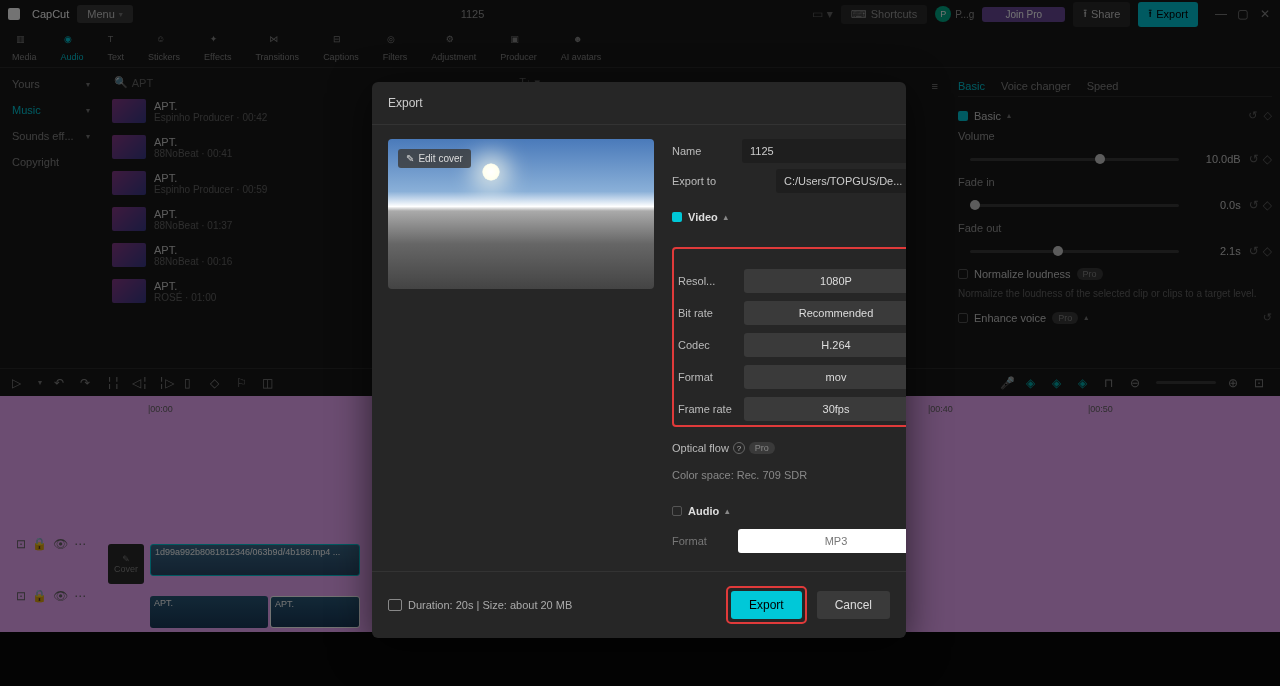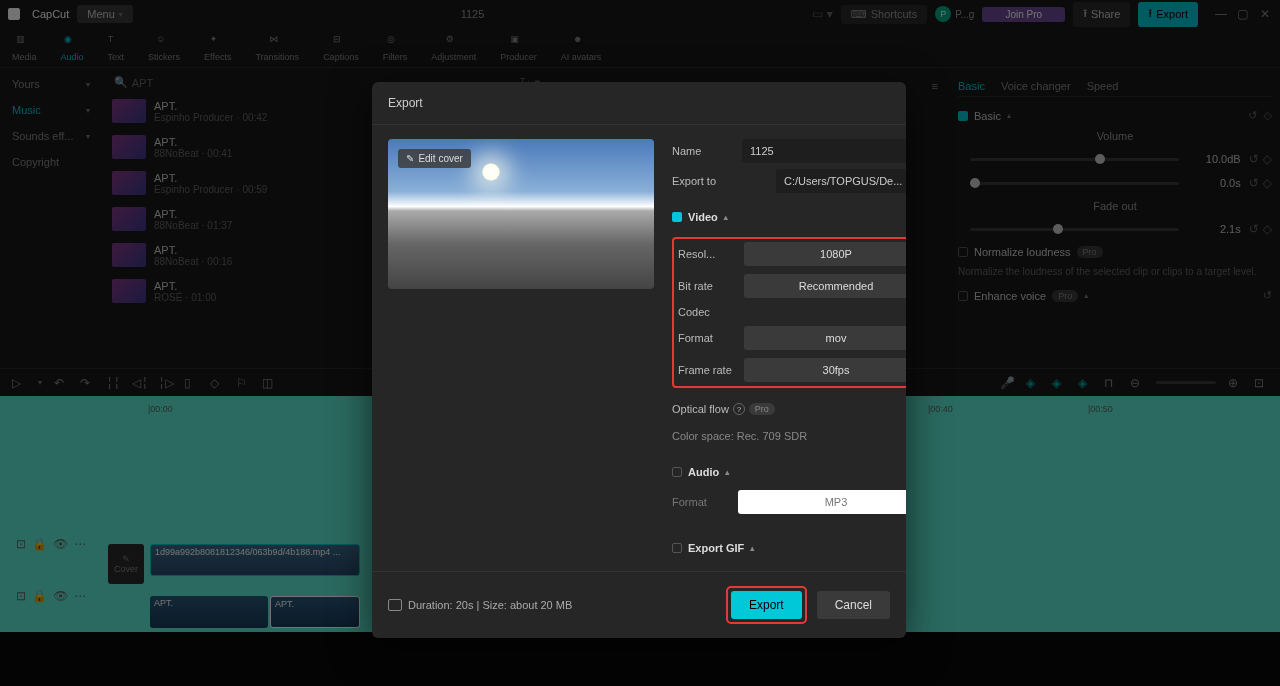--- a/index.html
+++ b/index.html
@@ -45,32 +45,32 @@
 .player-panel { flex: 1; background: #1a1a1a; padding: 8px; }
 .player-header { display: flex; justify-content: space-between; color: #888; font-size: 11px; padding: 4px; }
 
 .props-panel { width: 330px; background: #1a1a1a; padding: 8px; }
 .props-tabs { display: flex; gap: 16px; padding: 4px 0; border-bottom: 1px solid #2a2a2a; margin-bottom: 12px; }
 .props-tab { color: #888; font-size: 11px; }
 .props-tab.active { color: #00c8d8; }
 .props-section-header { display: flex; align-items: center; gap: 6px; color: #ccc; font-size: 11px; margin-bottom: 8px; }
 .checkbox-on { width: 10px; height: 10px; background: #00c8d8; border-radius: 2px; }
 .checkbox-off { width: 10px; height: 10px; border: 1px solid #555; border-radius: 2px; }
-.prop-row { display: flex; align-items: center; justify-content: center; margin-bottom: 10px; }
+.prop-row { display: flex; align-items: center; justify-content: flex-start; margin-bottom: 10px; }
 .prop-label { color: #999; font-size: 11px; }
 .slider { flex: 1; height: 3px; background: #3a3a3a; margin: 0 12px; position: relative; border-radius: 2px; }
 .slider-thumb { width: 10px; height: 10px; background: #ccc; border-radius: 50%; position: absolute; top: -4px; }
 .prop-value { color: #ccc; font-size: 11px; width: 50px; text-align: right; }
 .prop-icons { display: flex; gap: 4px; color: #666; margin-left: 8px; }
 .pro-badge { background: #3a3a3a; color: #888; padding: 1px 6px; border-radius: 8px; font-size: 9px; }
 
 
 .timeline-toolbar { height: 28px; background: #1a1a1a; display: flex; align-items: center; padding: 0 12px; gap: 12px; border-top: 1px solid #2a2a2a; }
 .tl-icon { width: 14px; height: 14px; color: #888; }
-.timeline { flex: 1; background: #5eead4; padding: 8px; }
+.timeline { flex: 1; background: #f0abfc; padding: 8px; }
 .ruler { height: 16px; display: flex; color: #666; font-size: 9px; padding-left: 140px; }
 .ruler-tick { width: 160px; }
 .track-row { display: flex; align-items: center; height: 48px; margin-bottom: 4px; }
 .track-head { width: 100px; display: flex; gap: 6px; color: #666; padding: 0 8px; }
 .track-content { flex: 1; position: relative; }
 .clip { position: absolute; height: 32px; border-radius: 3px; padding: 2px 4px; font-size: 9px; color: #fff; overflow: hidden; }
 .video-clip { background: linear-gradient(#3a6a8a, #2a4a6a); border: 1px solid #00c8d8; }
 .audio-clip { background: linear-gradient(#2a5a7a, #1a3a5a); }
 .cover-btn { position: absolute; left: 0; width: 36px; height: 40px; background: #2a2a2a; border-radius: 3px; display: flex; flex-direction: column; align-items: center; justify-content: center; color: #888; font-size: 9px; }
 
@@ -86,21 +86,21 @@
 .sun { position: absolute; top: 24px; left: 94px; width: 18px; height: 18px; background: radial-gradient(circle, #fff, #ffe 60%, transparent); border-radius: 50%; box-shadow: 0 0 22px 10px rgba(255,255,240,0.7); }
 .edit-cover-btn { position: absolute; top: 10px; left: 10px; background: rgba(60,60,60,0.85); color: #ddd; padding: 4px 8px; border-radius: 3px; font-size: 10px; display: flex; align-items: center; gap: 4px; }
 .form-col { flex: 1; display: flex; flex-direction: column; gap: 6px; position: relative; }
 .form-row { display: flex; align-items: center; gap: 8px; }
 .form-label { width: 62px; color: #bbb; font-size: 11px; }
 .form-input { flex: 1; background: #1e1e1e; border: none; color: #ccc; padding: 6px 8px; border-radius: 3px; font-size: 11px; }
 .path-row { position: relative; gap: 42px; }
 .folder-icon { position: absolute; right: 6px; top: 50%; transform: translateY(-50%); width: 16px; height: 14px; background: #3a3a3a; border-radius: 2px; }
 .section-header { display: flex; align-items: center; gap: 6px; color: #ddd; font-size: 11px; font-weight: 600; margin-top: 12px; }
 .section-arrow { font-size: 8px; color: #888; }
-.red-box { border: 2px solid #e03a3a; border-radius: 4px; padding: 3px 4px 4px; margin-top: 8px; }
+.red-box { border: 2px solid #e03a3a; border-radius: 4px; padding: 20px 4px 4px; margin-top: 18px; }
 .select-row { display: flex; align-items: center; margin-bottom: 8px; }
 .select-row:last-child { margin-bottom: 0; }
 .select-label { width: 66px; color: #bbb; font-size: 11px; }
 .select { flex: 1; background: #3a3a3a; border: none; color: #ddd; padding: 6px; border-radius: 3px; font-size: 11px; text-align: center; position: relative; }
 .select::after { content: '▾'; position: absolute; right: 8px; color: #999; font-size: 9px; }
 .optical-row { display: flex; align-items: center; justify-content: space-between; margin-top: 8px; }
 .optical-left { display: flex; align-items: center; gap: 4px; color: #bbb; font-size: 11px; }
 .help-icon { width: 12px; height: 12px; border: 1px solid #666; border-radius: 50%; display: inline-flex; align-items: center; justify-content: center; font-size: 8px; }
 .toggle { width: 26px; height: 14px; background: #444; border-radius: 7px; position: relative; }
 .toggle::after { content: ''; width: 10px; height: 10px; background: #999; border-radius: 50%; position: absolute; top: 2px; left: 2px; }
@@ -301,20 +301,23 @@
     <div class="prop-row">
       <div class="slider">
           <div class="slider-thumb" style="left:60%;"></div>
         </div>
       <span class="prop-value">10.0dB</span>
       <span class="prop-icons">
           <span>↺</span>
           <span>◇</span>
         </span>
     </div>
+    <div class="prop-row">
+        <span class="prop-label">Fade in</span>
+      </div>
     <div class="prop-row">
       <div class="slider">
           <div class="slider-thumb" style="left:0%;"></div>
         </div>
       <span class="prop-value">0.0s</span>
       <span class="prop-icons">
           <span>↺</span>
           <span>◇</span>
         </span>
     </div>
@@ -443,20 +446,21 @@
         <div class="select-row">
           <span class="select-label">Resol...</span>
           <div class="select">1080P</div>
         </div>
         <div class="select-row">
           <span class="select-label">Bit rate</span>
           <div class="select">Recommended</div>
         </div>
         <div class="select-row">
           <span class="select-label">Codec</span>
+          <div class="select">H.264</div>
         </div>
         <div class="select-row">
           <span class="select-label">Format</span>
           <div class="select">mov</div>
         </div>
         <div class="select-row">
           <span class="select-label">Frame rate</span>
           <div class="select">30fps</div>
         </div>
       </div>

